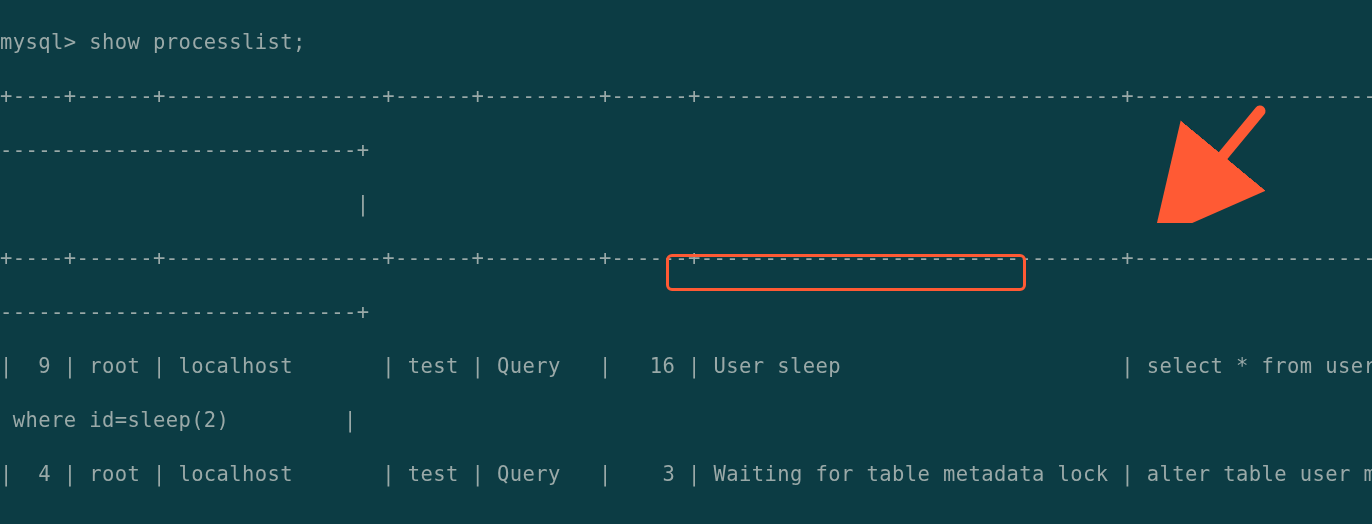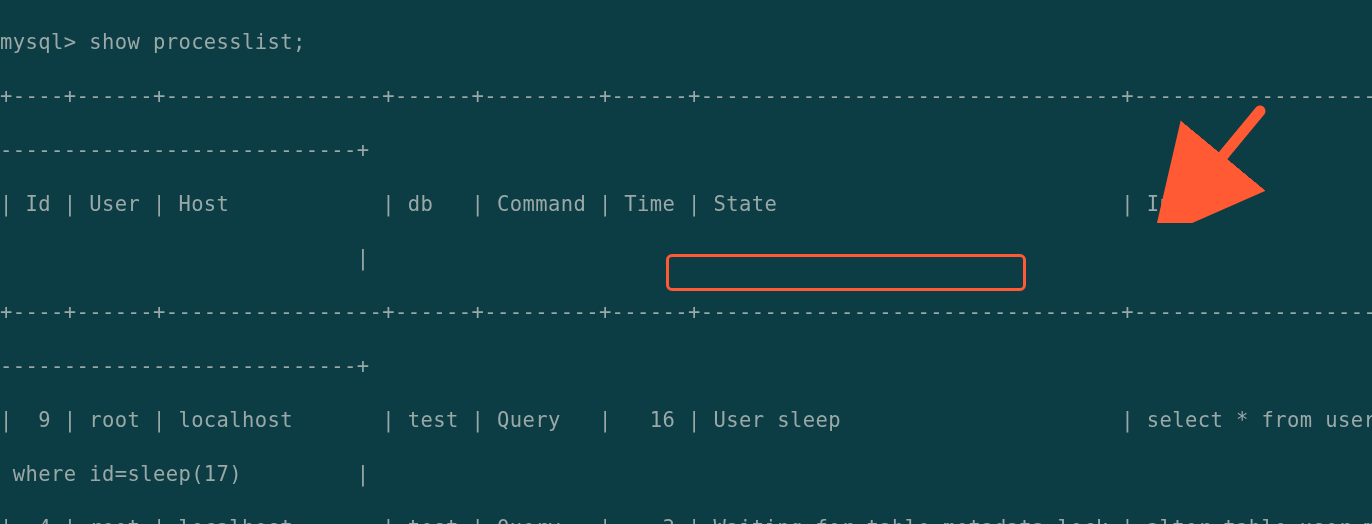--- a/index.html
+++ b/index.html
@@ -35,26 +35,25 @@
     pointer-events: none;
   }
 </style>
 </head>
 <body>
 
 <div class="terminal">
 <span class="line">mysql&gt; show processlist;</span>
 <span class="line">+----+------+-----------------+------+---------+------+---------------------------------+---------------------</span>
 <span class="line">----------------------------+</span>
-<span class="line">| Id | User | Host            | db   | Command | Time | State                           | Info</span>
 <span class="line">                            |</span>
 <span class="line">+----+------+-----------------+------+---------+------+---------------------------------+---------------------</span>
 <span class="line">----------------------------+</span>
 <span class="line">|  9 | root | localhost       | test | Query   |   16 | User sleep                      | select * from user</span>
-<span class="line"> where id=sleep(17)         |</span>
+<span class="line"> where id=sleep(2)         |</span>
 <span class="line">|  4 | root | localhost       | test | Query   |    3 | Waiting for table metadata lock | alter table user m</span>
 
 
 
 
 
 
 
 <div class="highlight-box" style="left:666px; top:254px; width:354px; height:31px;"></div>
 

